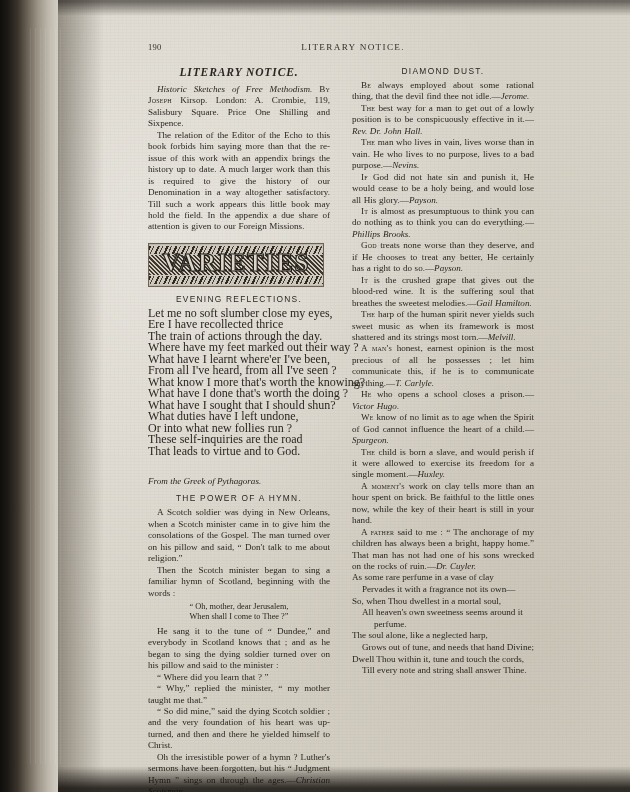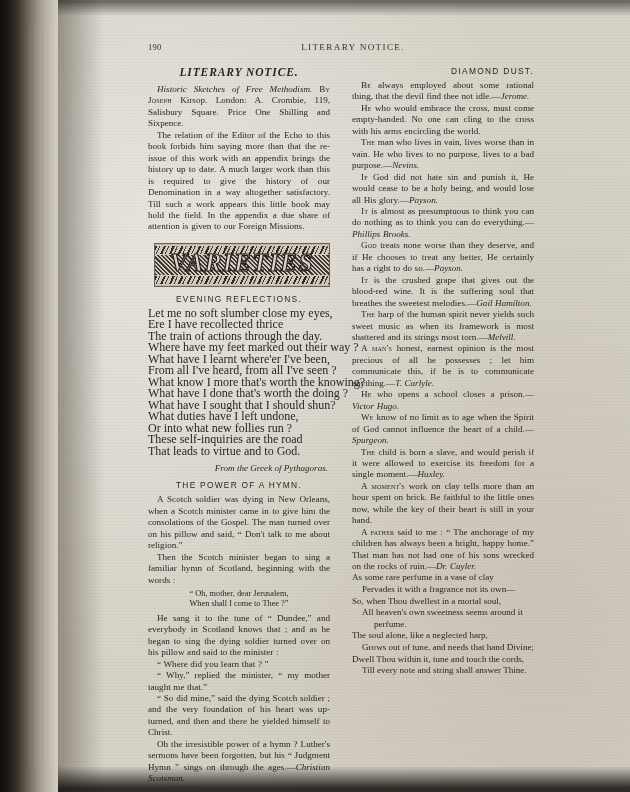--- a/index.html
+++ b/index.html
@@ -121,21 +121,21 @@
   }
   .sub-head {
     text-align: center;
     font-family: "Liberation Sans", sans-serif;
     font-size: 8.4px;
     letter-spacing: 1.25px;
     margin: 7px 0 4px 0;
     color: #2b2722;
   }
   .dd-head {
-    text-align: right;
+    text-align: center;
     font-family: "Liberation Sans", sans-serif;
     font-size: 8.4px;
     letter-spacing: 1.3px;
     margin: 0 0 4px 0;
   }
 
   p.body {
     margin: 0;
     font-size: 9.1px;
     line-height: 11.45px;
@@ -153,23 +153,23 @@
 
   
   .poem {
     font-size: 12px;
     line-height: 11.5px;
     margin: 0;
   }
   .poem div { white-space: nowrap; }
   .poem-attr {
     font-style: italic;
-    text-align: right;
+    text-align: left;
     font-size: 9.1px;
-    margin-top: 6px;
+    margin-top: 19px;
     padding-right: 2px;
   }
   .quote-block {
     font-size: 8.3px;
     line-height: 10.4px;
     text-align: center;
     margin: 3px 0 3px 0;
   }
   .dialog { text-indent: 9px; }
 
@@ -178,22 +178,21 @@
     line-height: 11.6px;
   }
   .verse div { white-space: nowrap; }
   .verse .ind1 { padding-left: 10px; }
   .verse .ind2 { padding-left: 22px; }
 
   
   .varieties-wrap {
     margin: 10px 0 2px 0;
     display: flex;
-    justify-content: flex-end;
-    font-style: italic;
+    justify-content: flex-start;
   }
   .varieties {
     position: relative;
     width: 174px;
     height: 42px;
     background: #cfc9bd;
     overflow: hidden;
     border: 1px solid #6a6257;
     box-shadow: inset 0 0 0 1px #bdb6a9;
   }
@@ -303,21 +302,21 @@
           <p class="body dialog">“ So did mine,” said the dying Scotch soldier ; and the very foundation of his heart was up-turned, and then and there he yielded himself to Christ.</p>
           <p class="body">
             <span>Oh the irresistible power of a hymn ? Luther's sermons have been forgotten, but his “ Judgment Hymn ” sings on through the ages.—</span><span class="it">Christian Scotsman.</span>
           </p>
         </div>
 
         <div class="col">
           <div class="dd-head">DIAMOND  DUST.</div>
 
           <p class="body"><span class="sc">Be</span><span> always employed about some rational thing, that the devil find thee not idle.—</span><span class="it">Jerome.</span></p>
-          <p class="body"><span class="sc">He</span><span> who would embrace the cross, must come empty-handed. No one can cling to the cross with his arms encircling the world.</span><span class="it"></span></p>
+          <p class="body"><span class="sc">The</span><span> best way for a man to get out of a lowly position is to be conspicuously effective in it.—</span><span class="it">Rev. Dr. John Hall.</span></p>
           <p class="body"><span class="sc">The</span><span> man who lives in vain, lives worse than in vain. He who lives to no purpose, lives to a bad purpose.—</span><span class="it">Nevins.</span></p>
           <p class="body"><span class="sc">If</span><span> God did not hate sin and punish it, He would cease to be a holy being, and would lose all His glory.—</span><span class="it">Payson.</span></p>
           <p class="body"><span class="sc">It</span><span> is almost as presumptuous to think you can do nothing as to think you can do everything.—</span><span class="it">Phillips Brooks.</span></p>
           <p class="body"><span class="sc">God</span><span> treats none worse than they deserve, and if He chooses to treat any better, He certainly has a right to do so.—</span><span class="it">Payson.</span></p>
           <p class="body"><span class="sc">It</span><span> is the crushed grape that gives out the blood-red wine. It is the suffering soul that breathes the sweetest melodies.—</span><span class="it">Gail Hamilton.</span></p>
           <p class="body"><span class="sc">The</span><span> harp of the human spirit never yields such sweet music as when its framework is most shattered and its strings most torn.—</span><span class="it">Melvill.</span></p>
           <p class="body"><span class="sc">A man's</span><span> honest, earnest opinion is the most precious of all he possesses ; let him communicate this, if he is to communicate anything.—</span><span class="it">T. Carlyle.</span></p>
           <p class="body"><span class="sc">He</span><span> who opens a school closes a prison.—</span><span class="it">Victor Hugo.</span></p>
           <p class="body"><span class="sc">We</span><span> know of no limit as to age when the Spirit of God cannot influence the heart of a child.—</span><span class="it">Spurgeon.</span></p>
           <p class="body"><span class="sc">The</span><span> child is born a slave, and would perish if it were allowed to exercise its freedom for a single moment.—</span><span class="it">Huxley.</span></p>

